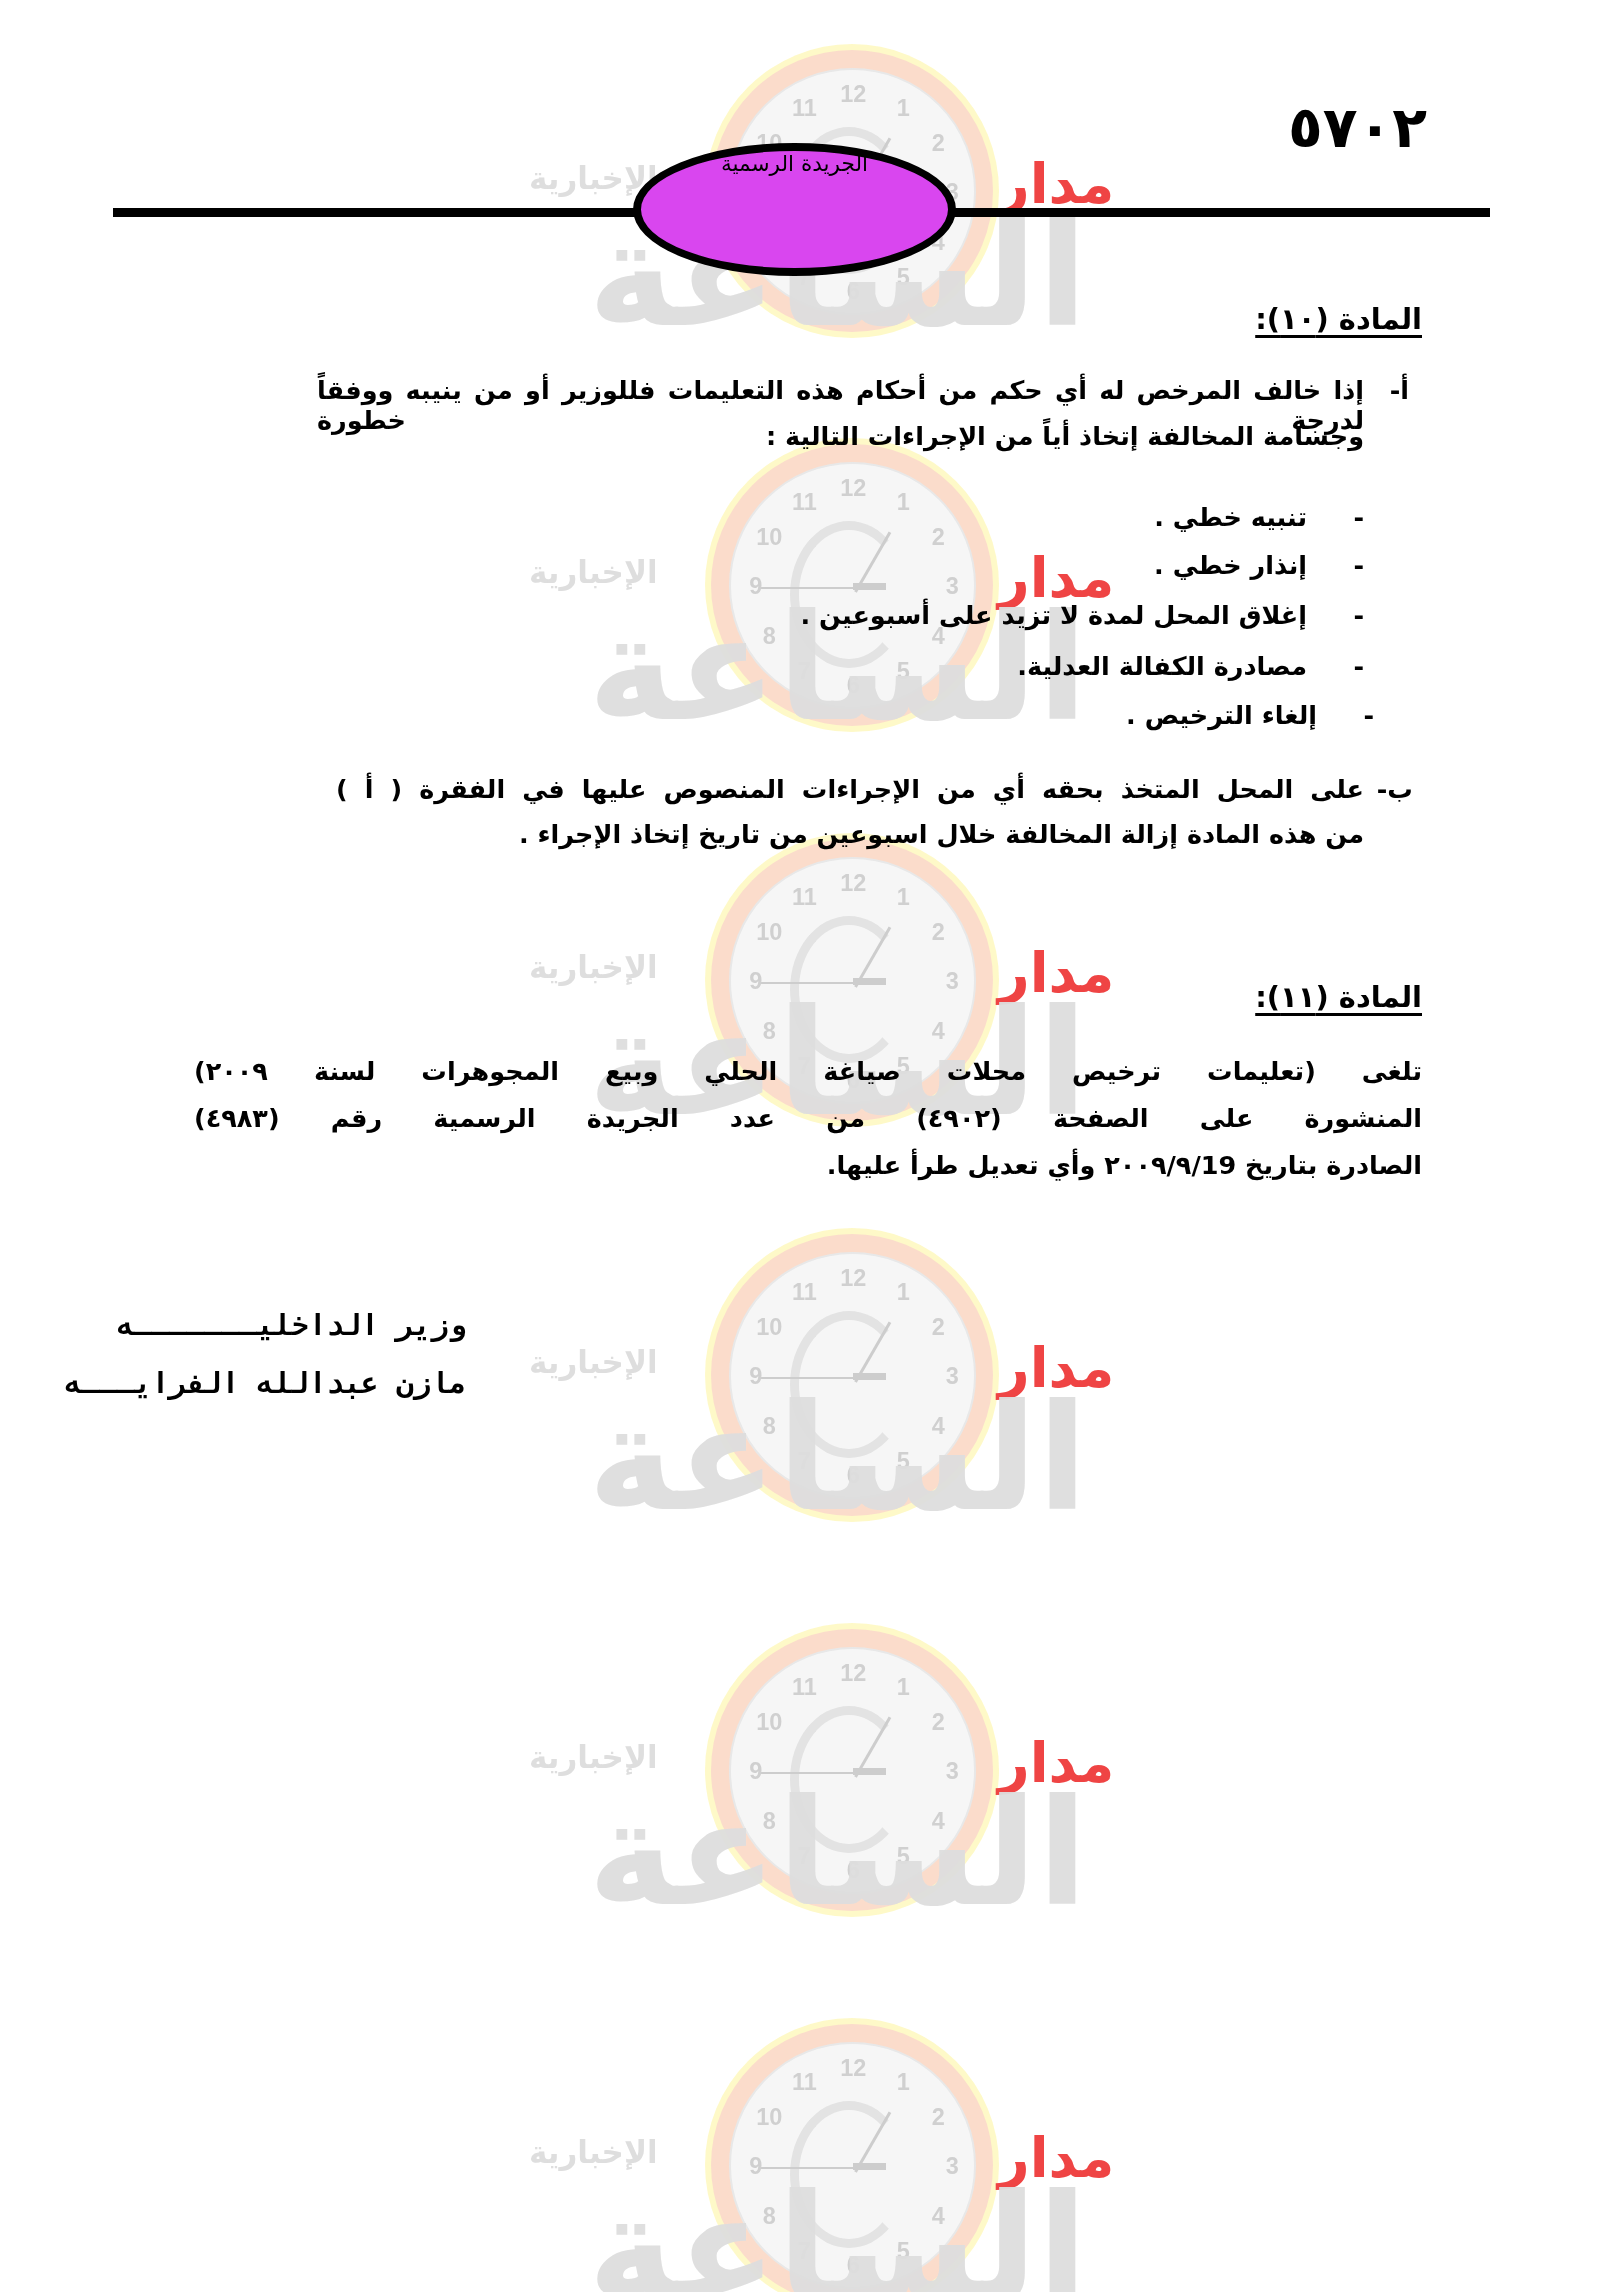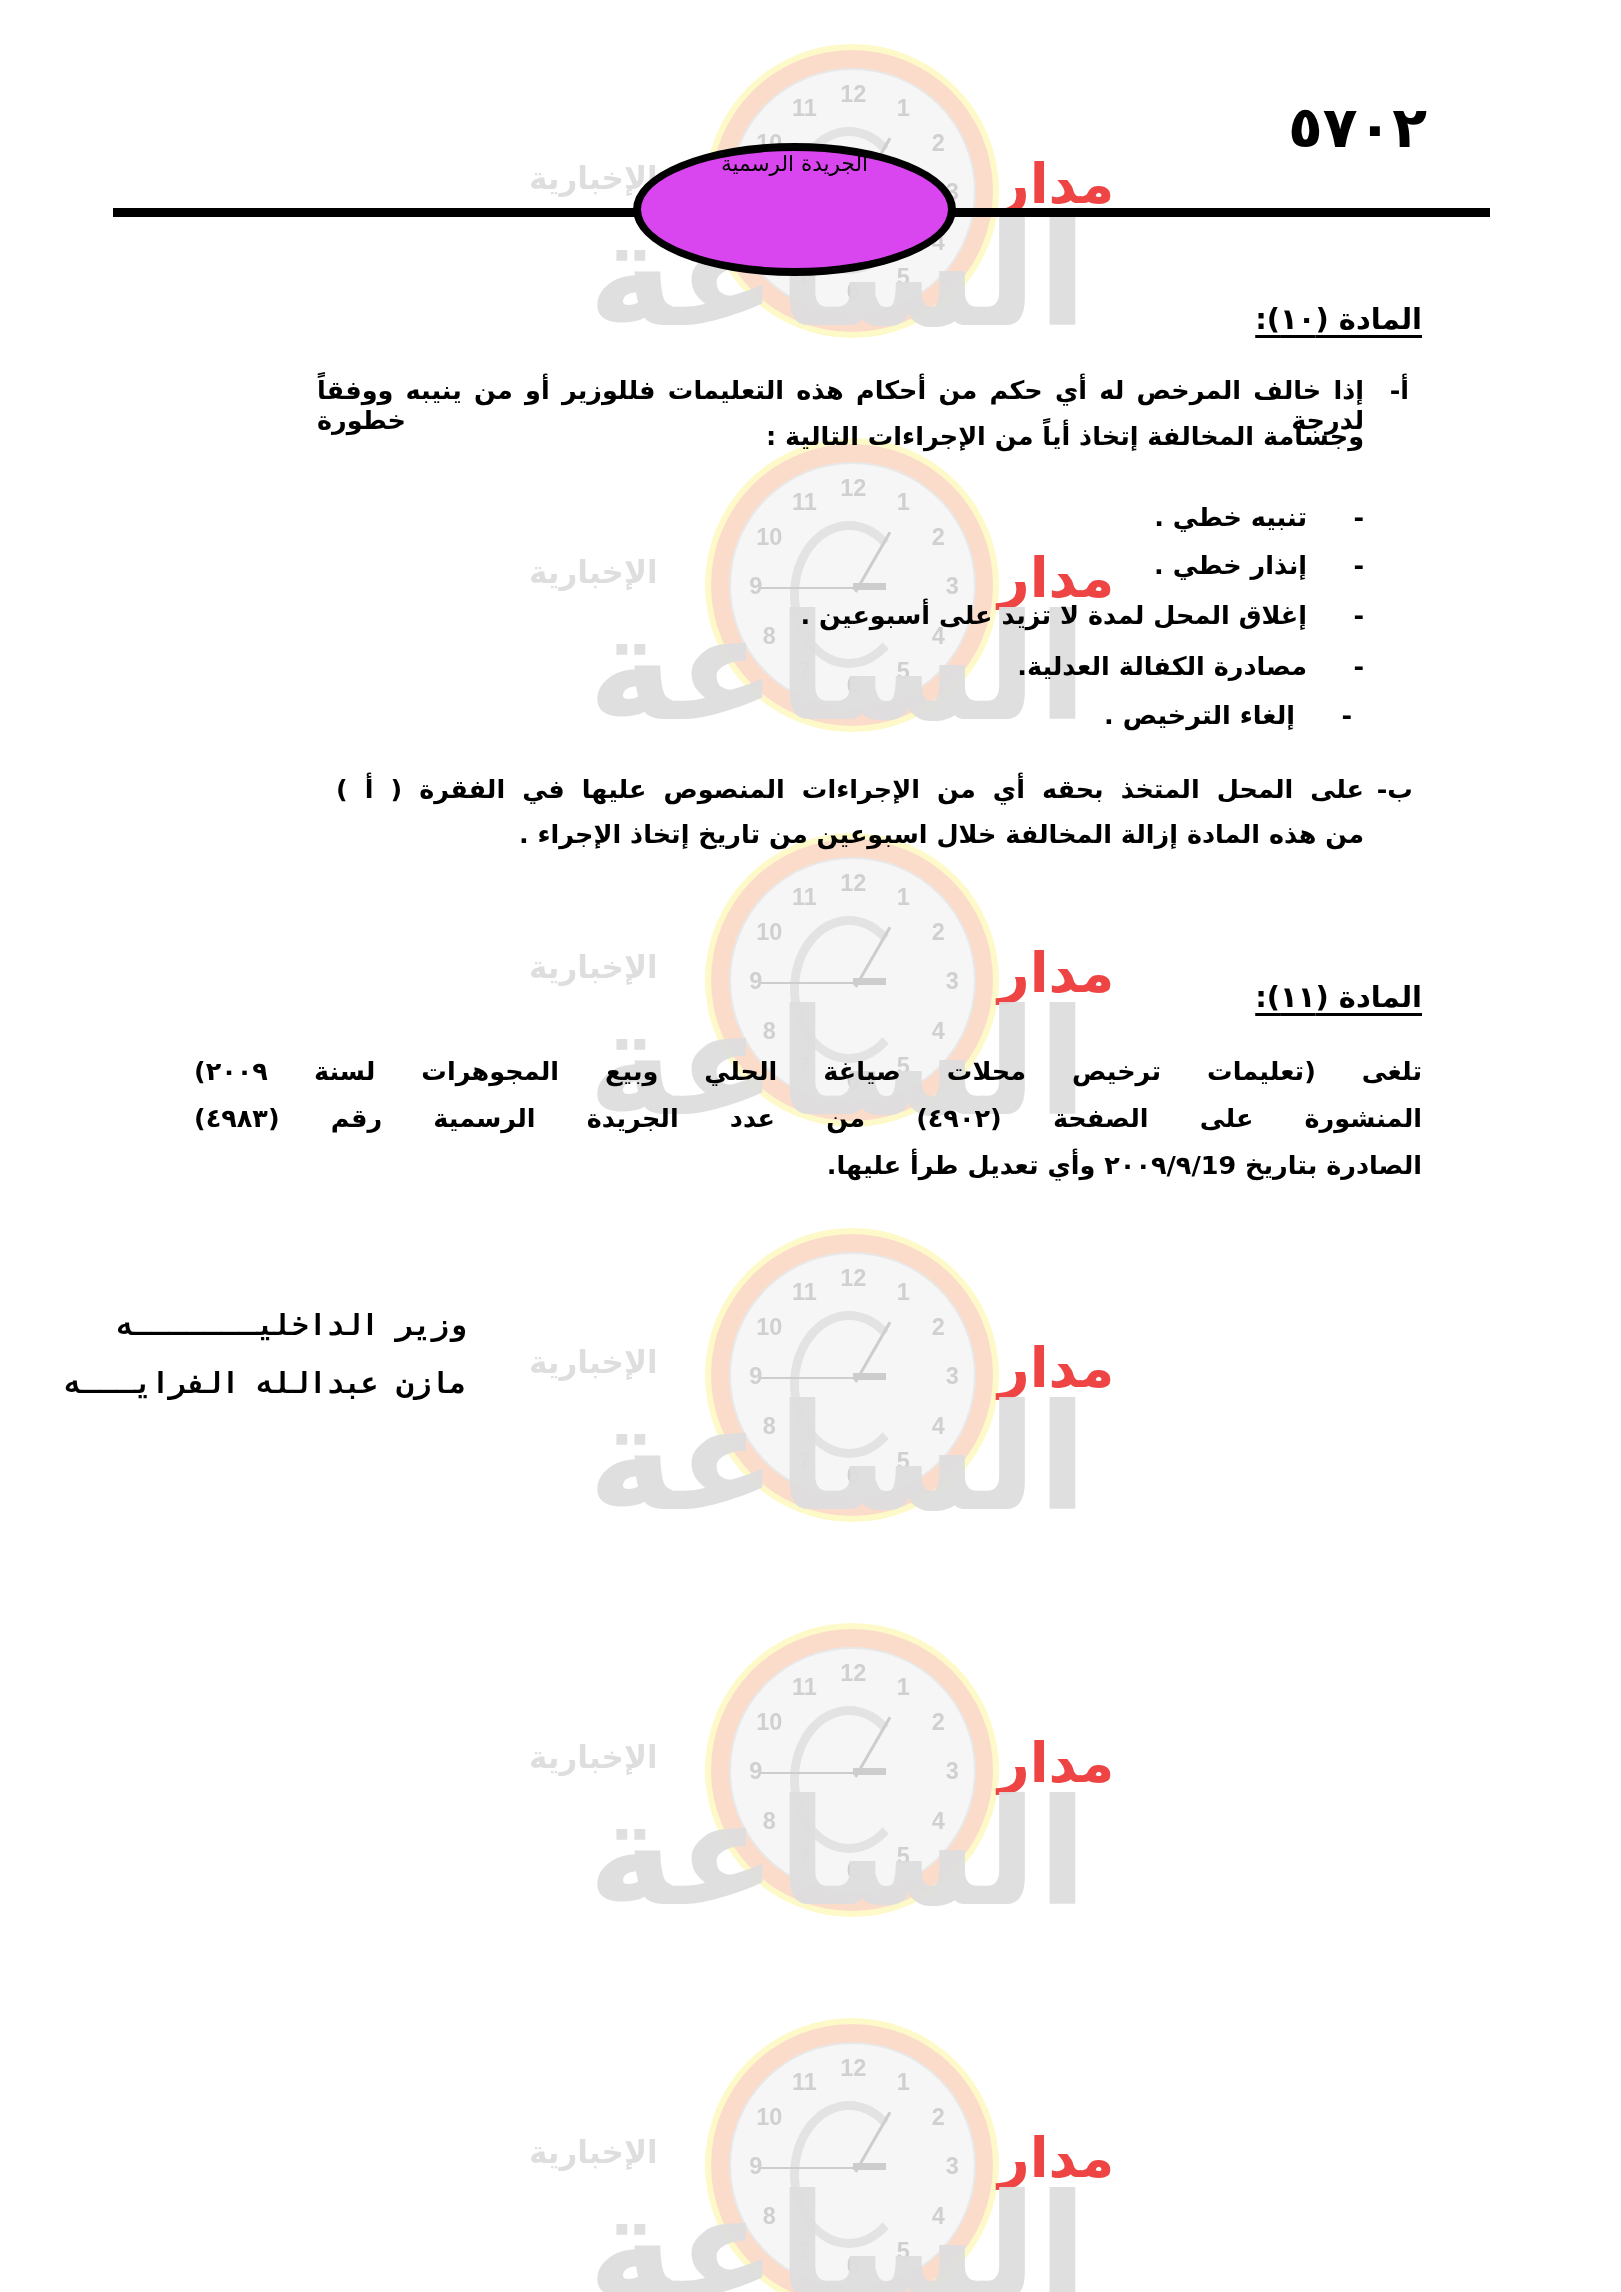--- a/index.html
+++ b/index.html
@@ -384,21 +384,21 @@
   </div>
   <div class="list-item" style="right:257px; top:550px;">
     <span class="list-dash">-</span><span>إنذار خطي .</span>
   </div>
   <div class="list-item" style="right:257px; top:600px;">
     <span class="list-dash">-</span><span>إغلاق المحل لمدة لا تزيد على أسبوعين .</span>
   </div>
   <div class="list-item" style="right:257px; top:651px;">
     <span class="list-dash">-</span><span>مصادرة الكفالة العدلية.</span>
   </div>
-  <div class="list-item" style="right:269px; top:700px;text-align:right;">
+  <div class="list-item" style="right:247px; top:700px;text-align:right;">
     <span class="list-dash">-</span><span>إلغاء الترخيص .</span>
   </div>
 
   <div class="text" style="right:208px; top:774px;">ب-</div>
   <div class="text justify-line" style="right:257px; top:774px; width:1028px;">على المحل المتخذ بحقه أي من الإجراءات المنصوص عليها في الفقرة ( أ )</div>
   <div class="text" style="right:257px; top:819px;">من هذه المادة إزالة المخالفة خلال اسبوعين من تاريخ إتخاذ الإجراء .</div>
 
   <div class="text article-heading" style="right:199px; top:980px;">المادة (١١):</div>
 
   <div class="text justify-line" style="right:199px; top:1056px; width:1228px;">تلغى (تعليمات ترخيص محلات صياغة الحلي وبيع المجوهرات لسنة ٢٠٠٩)</div>

